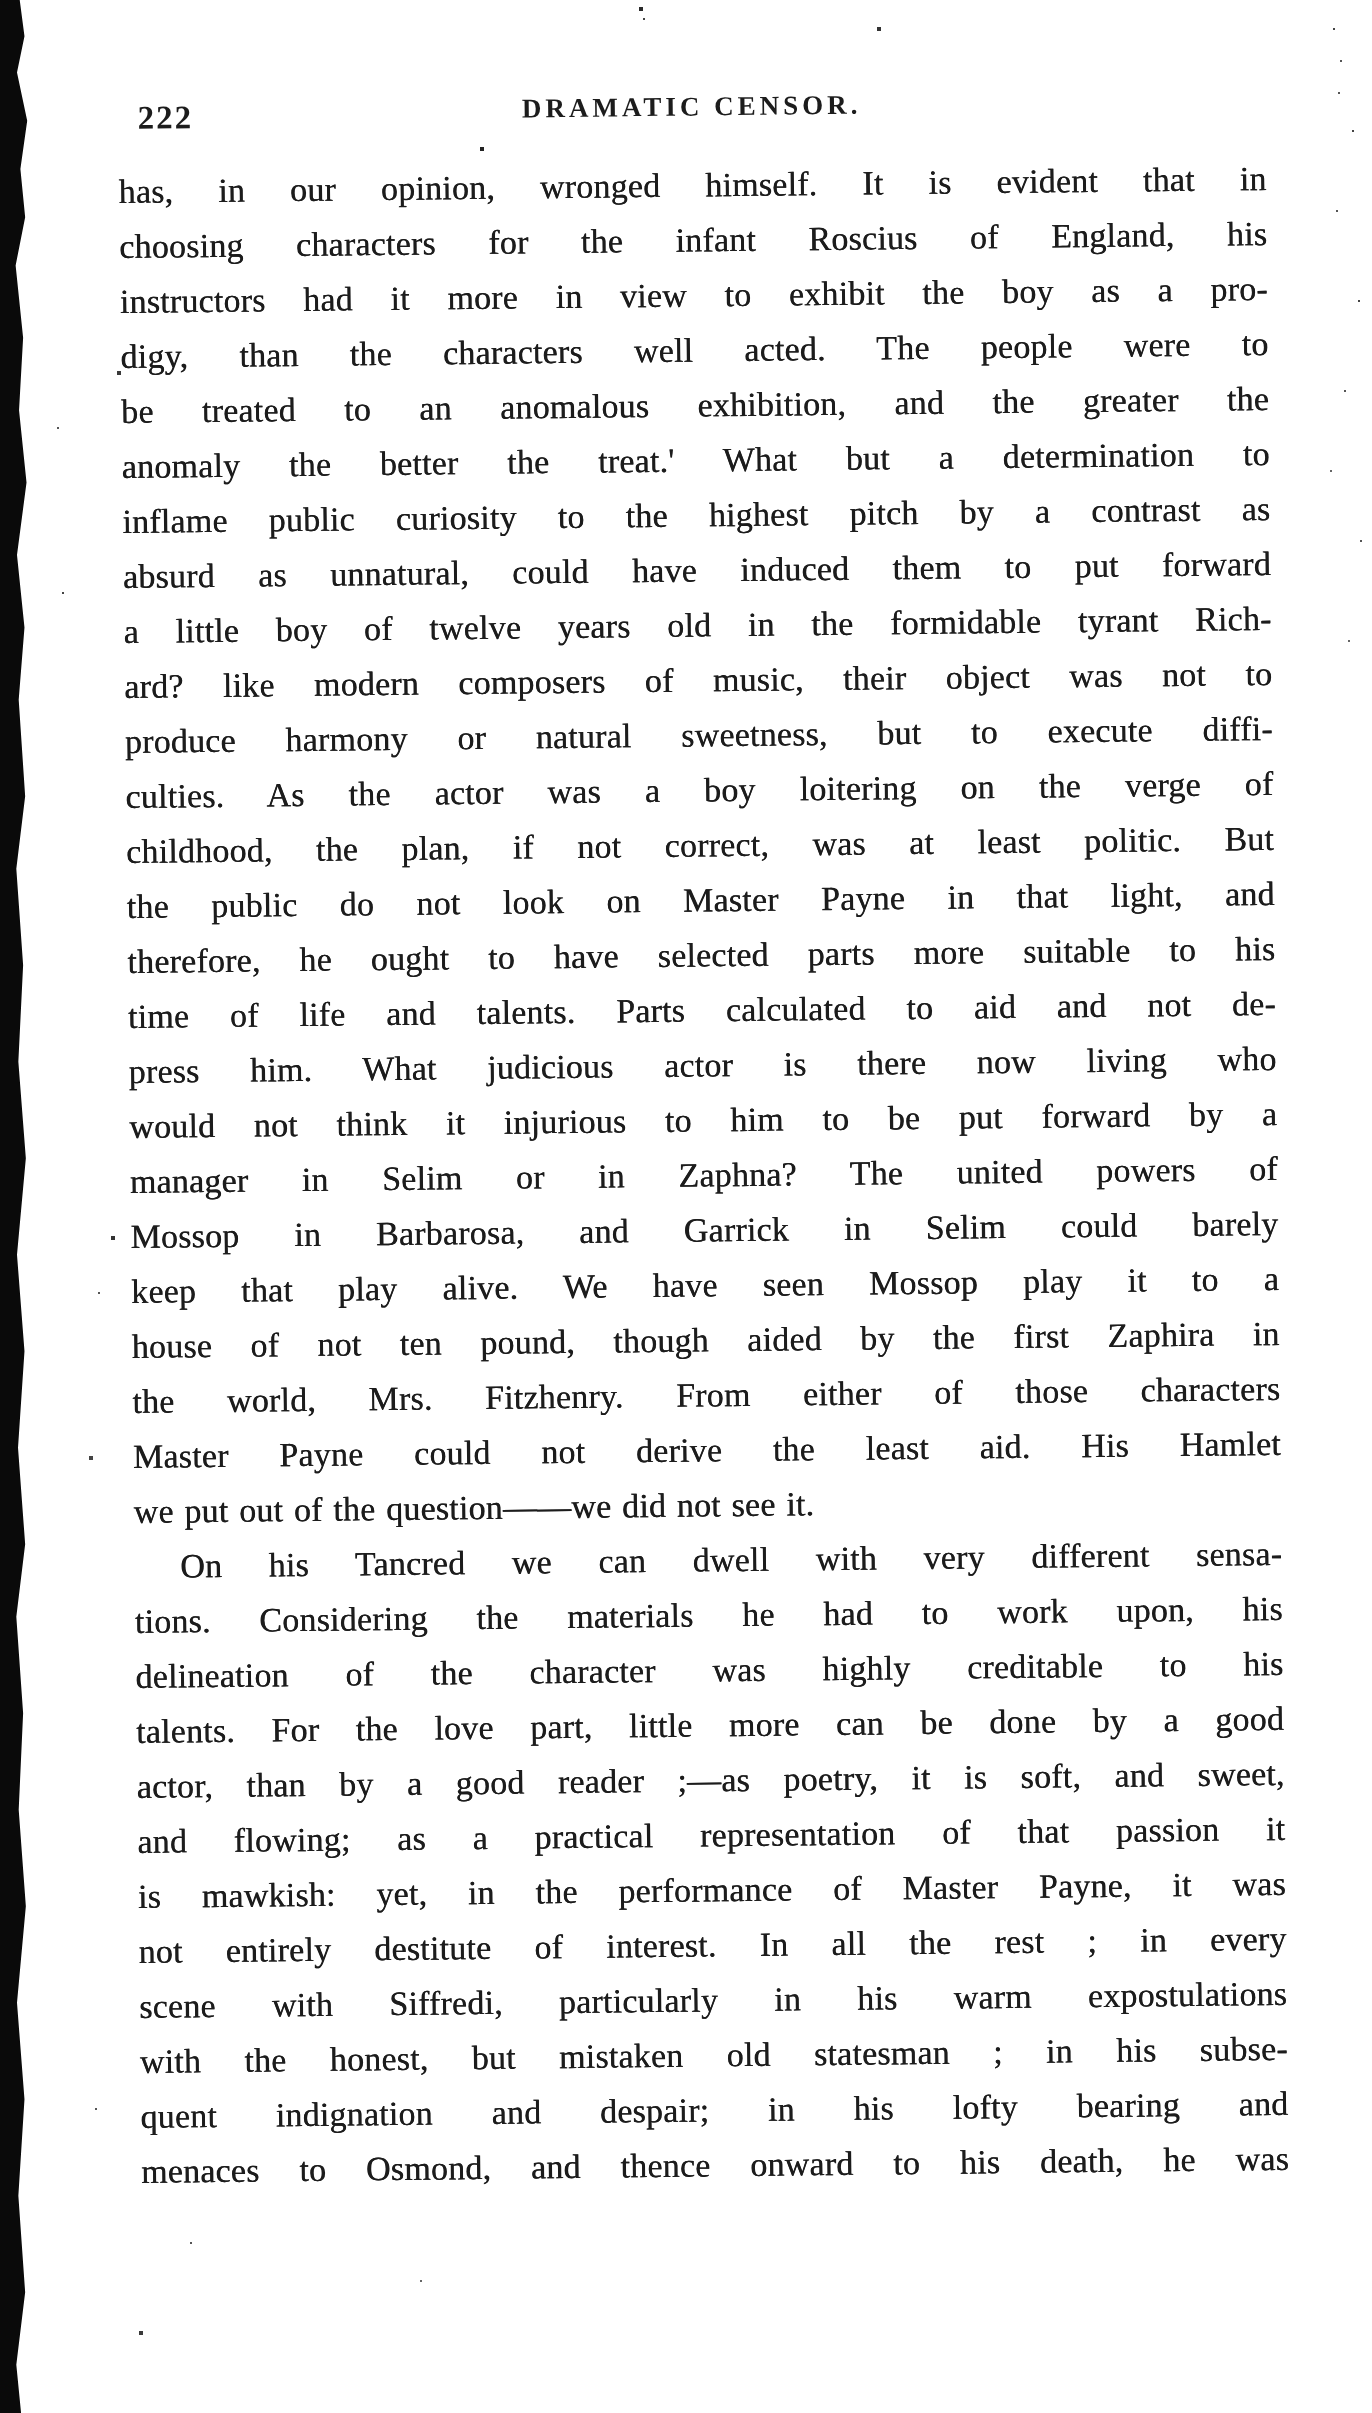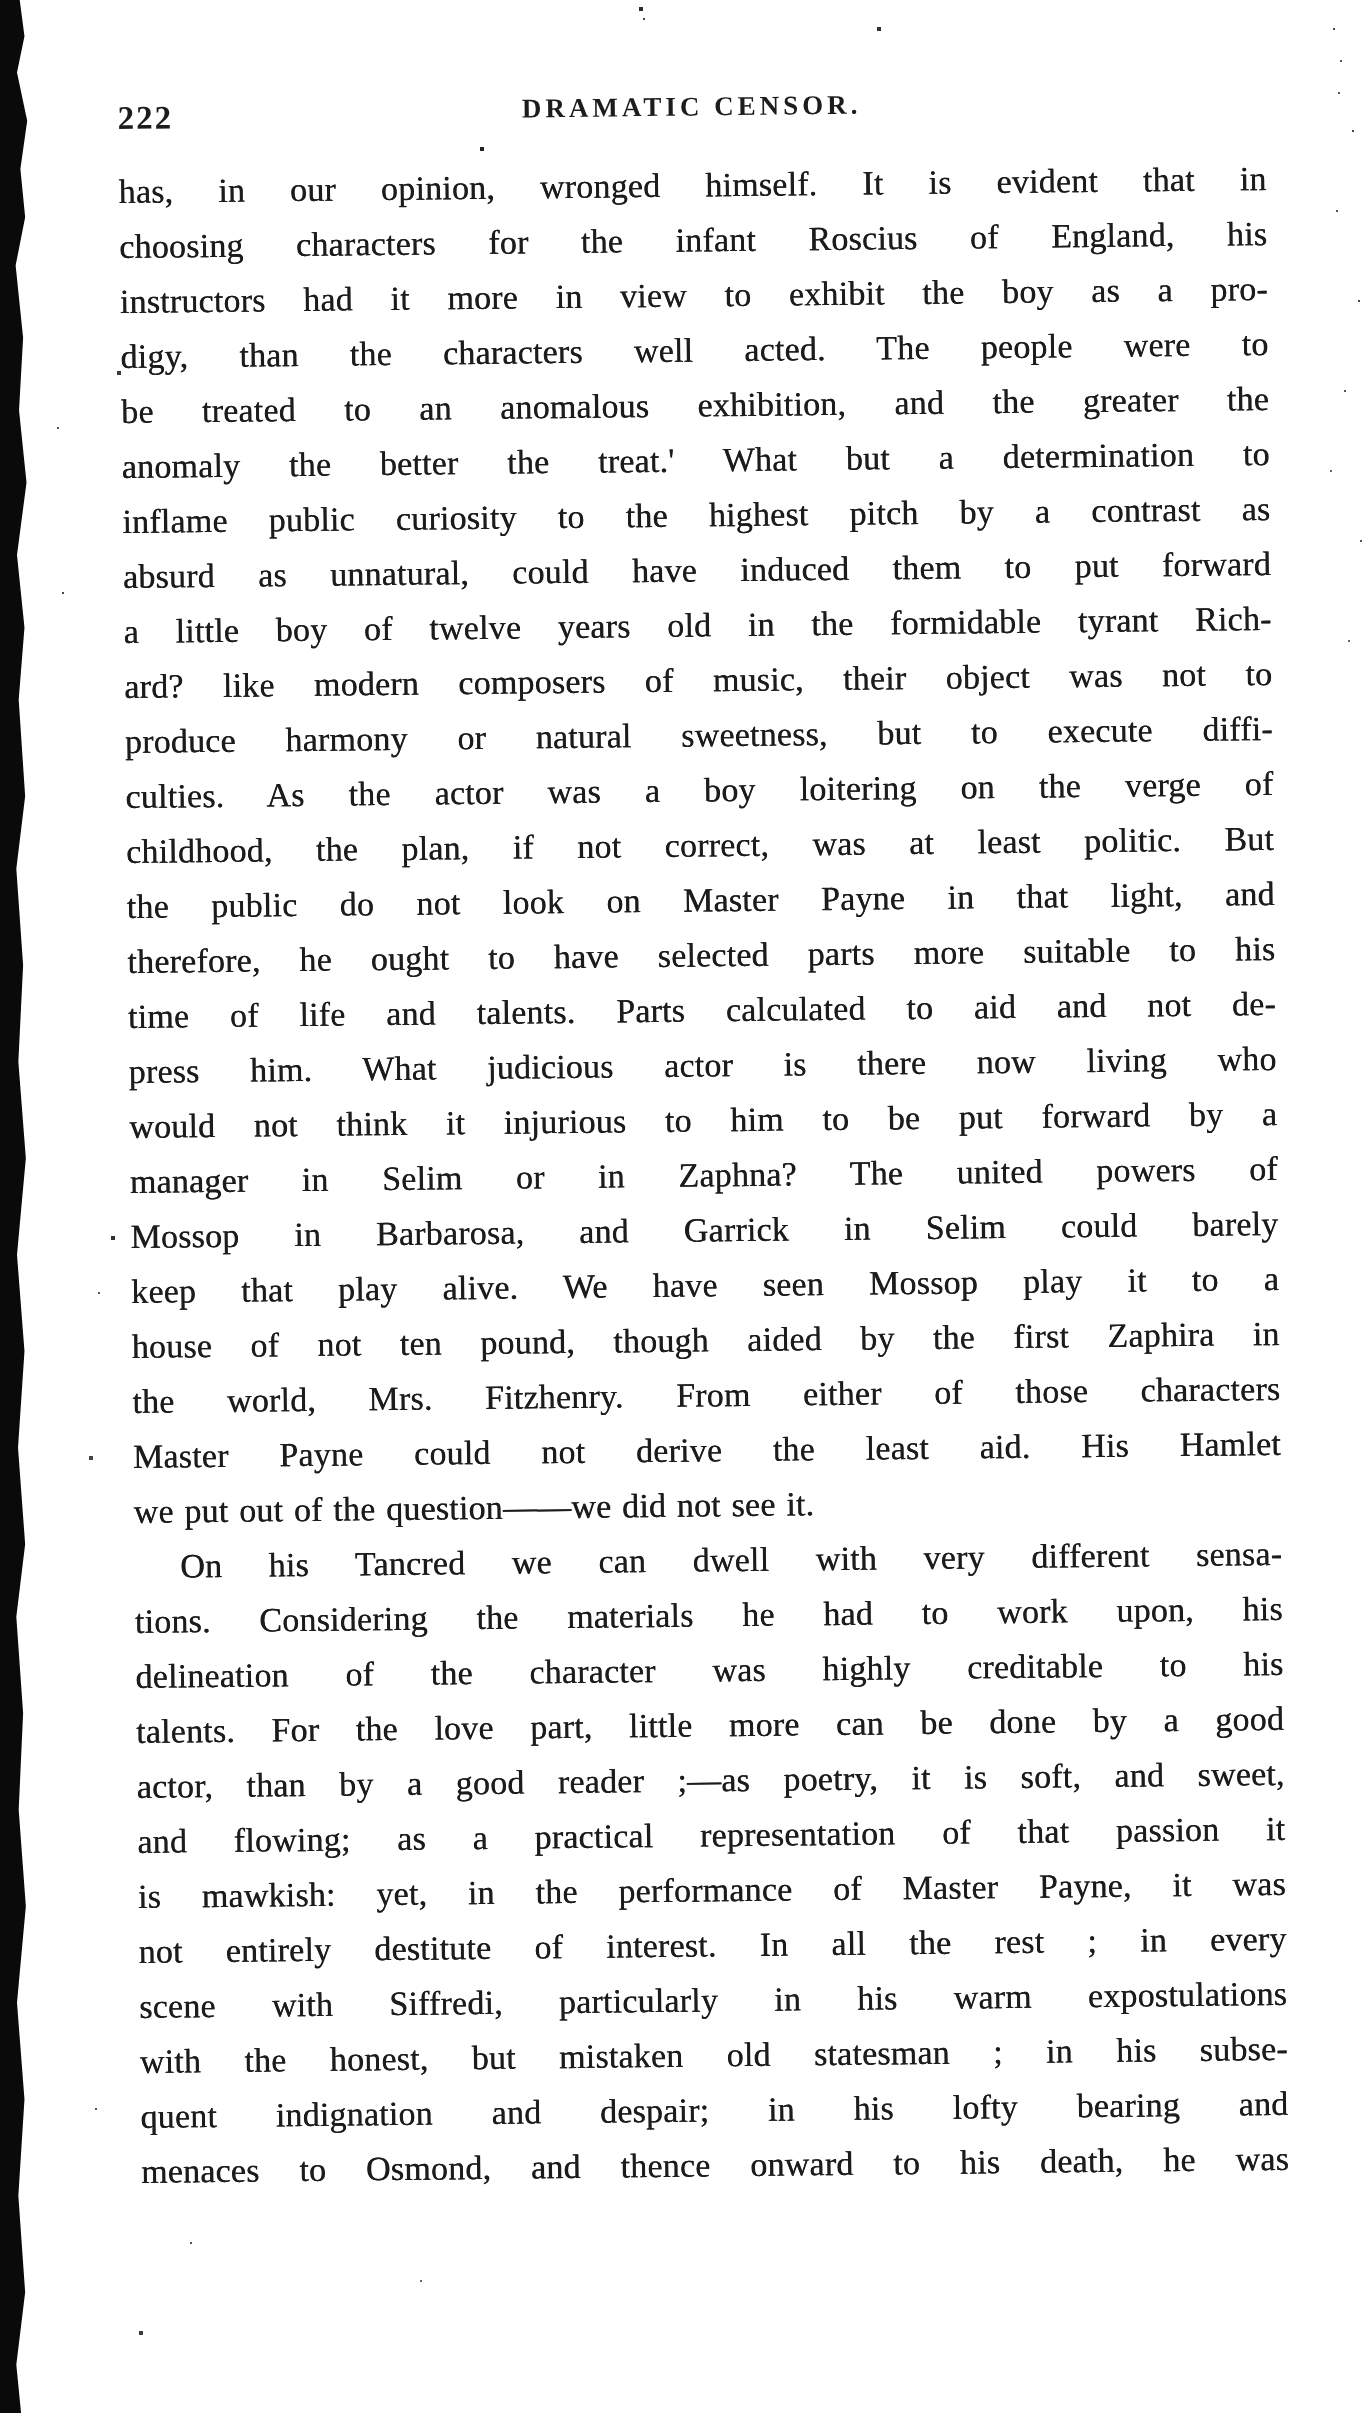--- a/index.html
+++ b/index.html
@@ -36,21 +36,21 @@
       1360px 540px 0 0 #555, 1348px 640px 0 0 #666,
       1338px 92px 0 0 #555, 1333px 28px 0 0 #444;
   }
   .content{
     position:absolute;left:127px;top:92px;width:1148px;
     transform:rotate(-0.65deg);
     transform-origin:0 40%;
   }
   .header{position:relative;height:58px;}
   .page-number{
-    position:absolute;left:0;top:8px;
+    position:absolute;left:20px;top:8px;
     font-size:33px;font-weight:bold;letter-spacing:2px;text-align:right;
   }
   .running-title{
     position:absolute;left:50%;top:6px;transform:translateX(-50%);
     font-size:27px;font-weight:bold;letter-spacing:4px;white-space:nowrap;
   }
   .page-body{margin-top:14px;}
   .paragraph{margin:0;}
   .line{
     font-size:34px;

